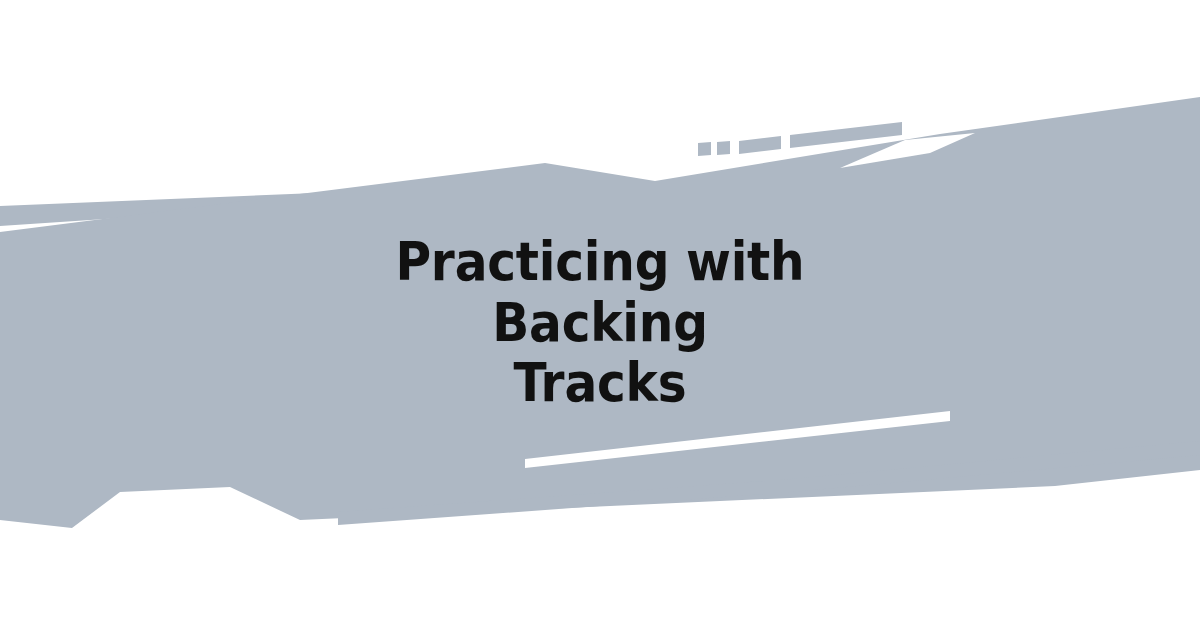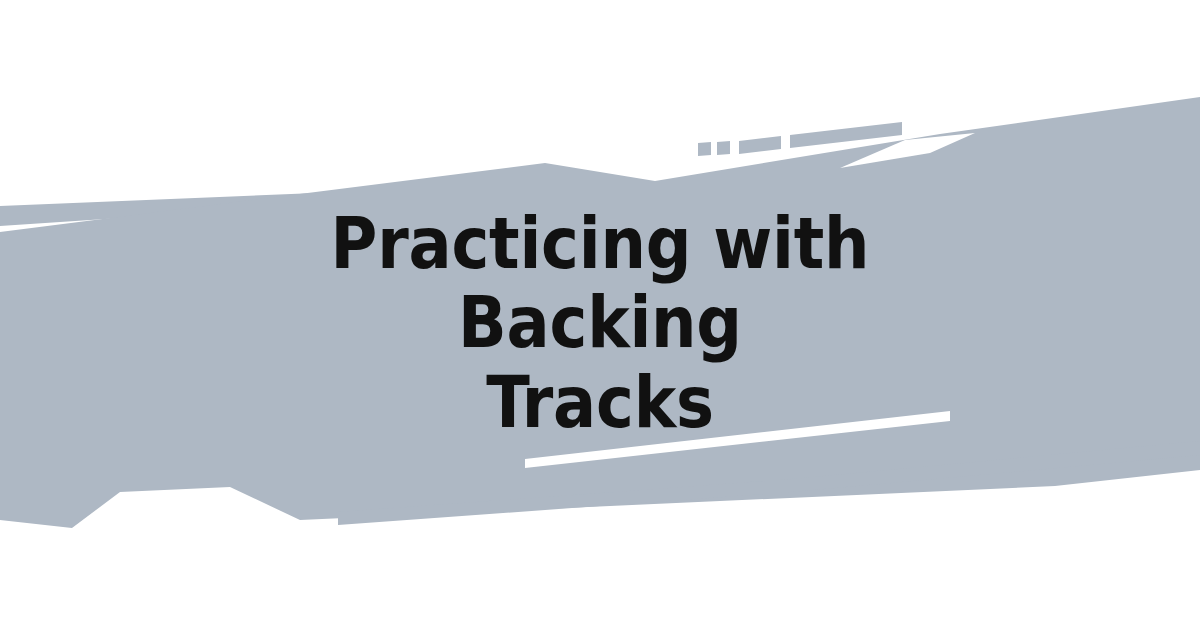--- a/index.html
+++ b/index.html
@@ -38,21 +38,21 @@
     justify-content: center;
     pointer-events: none;
   }
   #banner-title {
     width: 640px;
     margin: 0;
     padding: 0;
     text-align: center;
     color: #111111;
     font-family: "DejaVu Sans Condensed", "Liberation Sans Narrow", "Liberation Sans", sans-serif;
-    font-size: 71px;
+    font-size: 54px;
     line-height: 1.12;
     font-weight: 700;
     letter-spacing: -0.2px;
     transform: translateY(8px);
     white-space: pre-line;
   }
 </style>
 </head>
 <body>
 

